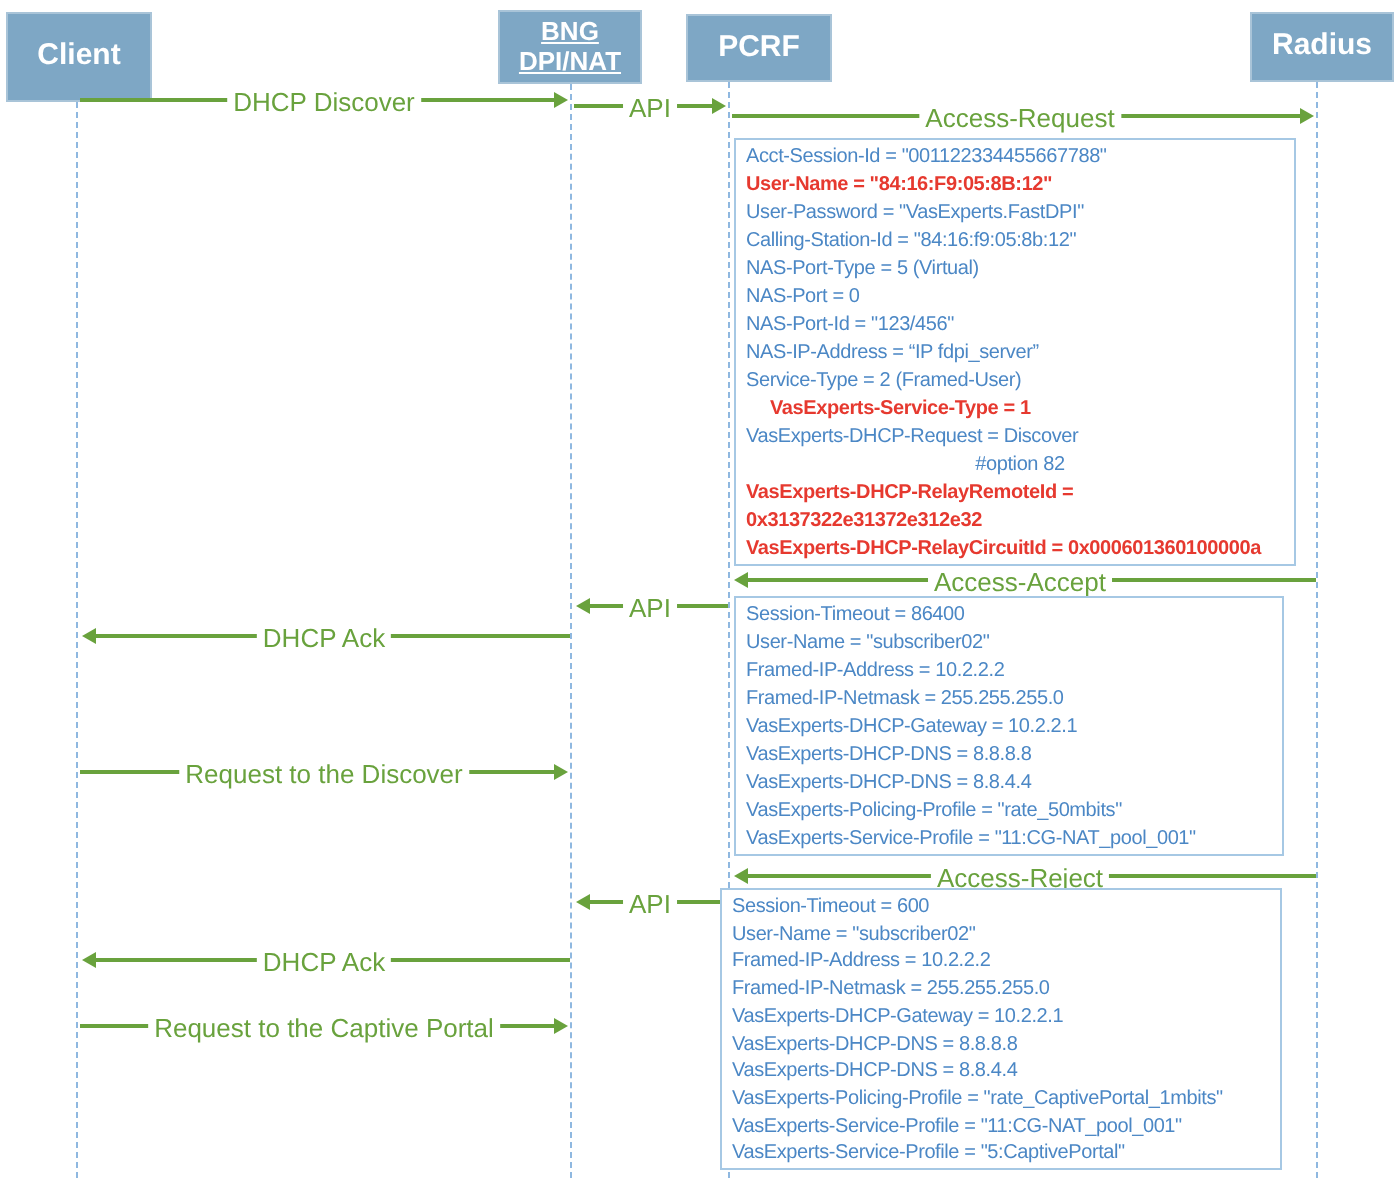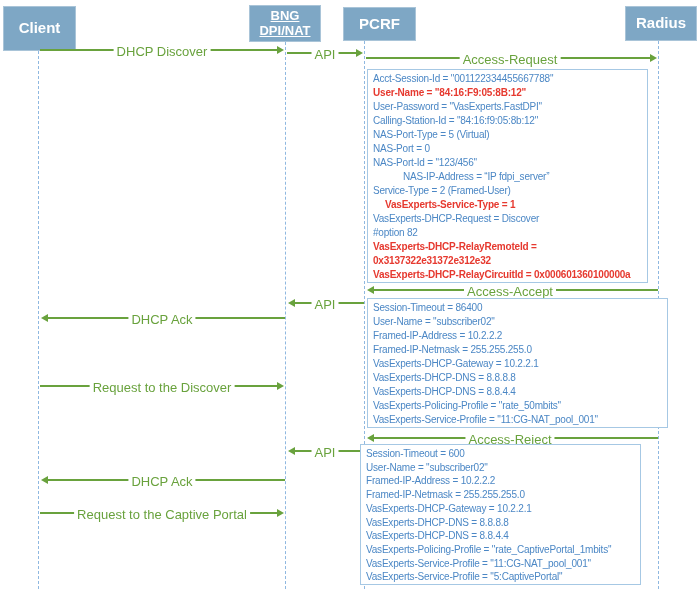--- a/index.html
+++ b/index.html
@@ -92,30 +92,30 @@
     <div class="arrow r" style="left: 276.5px; top: 508.5px;"></div>
     <div class="msg-label" style="left: 162px; top: 513.5px;">Request to the Captive Portal</div>
     <div class="packet" style="left: 367px; top: 69px; width: 281px; height: 214px;">
       <div class="pl" style="line-height: 14px;">Acct-Session-Id = "001122334455667788"</div>
       <div class="pl em" style="line-height: 14px;">User-Name = "84:16:F9:05:8B:12"</div>
       <div class="pl" style="line-height: 14px;">User-Password = "VasExperts.FastDPI"</div>
       <div class="pl" style="line-height: 14px;">Calling-Station-Id = "84:16:f9:05:8b:12"</div>
       <div class="pl" style="line-height: 14px;">NAS-Port-Type = 5 (Virtual)</div>
       <div class="pl" style="line-height: 14px;">NAS-Port = 0</div>
       <div class="pl" style="line-height: 14px;">NAS-Port-Id = "123/456"</div>
-      <div class="pl" style="line-height: 14px; margin-left: 30px;">NAS-IP-Address = “IP fdpi_server”</div>
+      <div class="pl" style="line-height: 14px;">NAS-IP-Address = “IP fdpi_server”</div>
       <div class="pl" style="line-height: 14px;">Service-Type = 2 (Framed-User)</div>
       <div class="pl em" style="line-height: 14px; margin-left: 12px;">VasExperts-Service-Type = 1</div>
       <div class="pl" style="line-height: 14px;">VasExperts-DHCP-Request = Discover</div>
-      <div class="pl" style="line-height: 14px;">#option 82</div>
+      <div class="pl" style="line-height: 14px; text-align: center;">#option 82</div>
       <div class="pl em" style="line-height: 14px;">VasExperts-DHCP-RelayRemoteId =</div>
       <div class="pl em" style="line-height: 14px;">0x3137322e31372e312e32</div>
       <div class="pl em" style="line-height: 14px;">VasExperts-DHCP-RelayCircuitId = 0x000601360100000a</div>
     </div>
-    <div class="packet" style="left: 367px; top: 298px; width: 301px; height: 130px;">
+    <div class="packet" style="left: 367px; top: 298px; width: 275px; height: 130px;">
       <div class="pl" style="line-height: 14px;">Session-Timeout = 86400</div>
       <div class="pl" style="line-height: 14px;">User-Name = "subscriber02"</div>
       <div class="pl" style="line-height: 14px;">Framed-IP-Address = 10.2.2.2</div>
       <div class="pl" style="line-height: 14px;">Framed-IP-Netmask = 255.255.255.0</div>
       <div class="pl" style="line-height: 14px;">VasExperts-DHCP-Gateway = 10.2.2.1</div>
       <div class="pl" style="line-height: 14px;">VasExperts-DHCP-DNS = 8.8.8.8</div>
       <div class="pl" style="line-height: 14px;">VasExperts-DHCP-DNS = 8.8.4.4</div>
       <div class="pl" style="line-height: 14px;">VasExperts-Policing-Profile = "rate_50mbits"</div>
       <div class="pl" style="line-height: 14px;">VasExperts-Service-Profile = "11:CG-NAT_pool_001"</div>
     </div>

